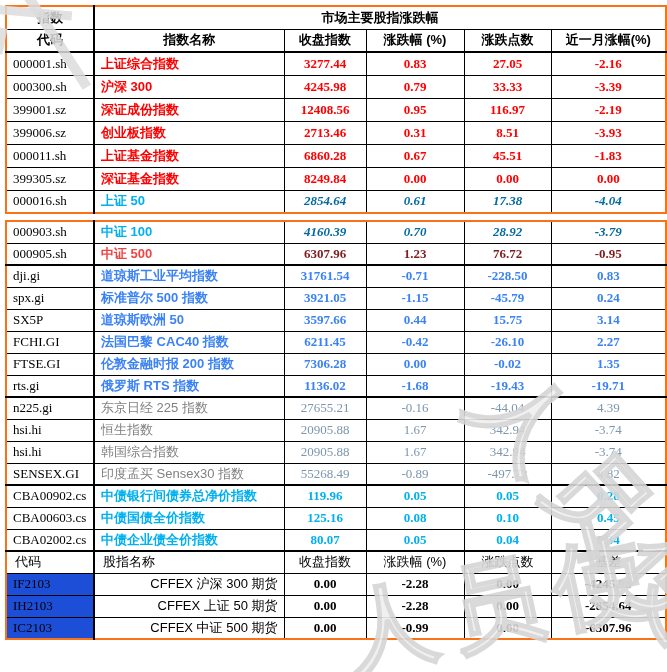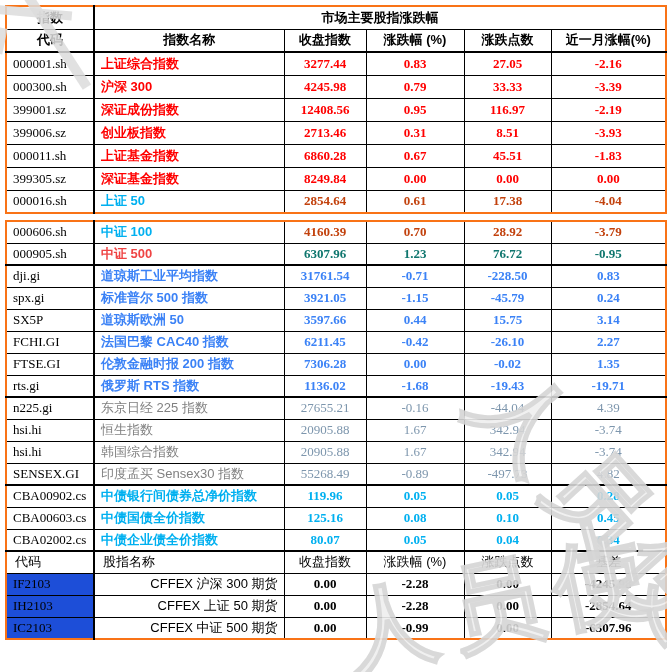--- a/index.html
+++ b/index.html
@@ -20,22 +20,22 @@
 
   .th { font-weight:bold; text-align:center; color:#000; }
   .t1 tr.h2 td { border-bottom-width:2px; }
   .t2 tr.sep td { border-top-width:2px; }
 
   .code { font-family:"Liberation Serif", serif; text-align:left; color:#000; padding-left:8px; }
   .name { font-weight:bold; text-align:left; padding-left:10px; }
   .num  { font-family:"Liberation Serif", serif; font-weight:bold; text-align:center; }
 
   tr.rr .name, tr.rr .num { color:#FF0000; }
-  tr.cr .name { color:#00B0F0; } tr.cr .num { color:#c2410c; }
-  tr.cb .name { color:#ef4444; } tr.cb .num { color:#0f766e; }
+  tr.cr .name { color:#00B0F0; } tr.cr .num { color:#0369a1;font-style:italic; }
+  tr.cb .name { color:#ef4444; } tr.cb .num { color:#7f1d1d; }
   tr.bb .name, tr.bb .num { color:#3b82f6; }
   tr.gg .name { color:#808080; font-weight:normal; }
   tr.gg .num  { color:#7D96AD; font-weight:normal; }
   tr.cc .name, tr.cc .num { color:#00B0F0; }
 
   tr.subhead td { font-weight:normal; color:#000; font-family:"Liberation Sans", sans-serif; }
   tr.subhead .lh { text-align:left; padding-left:8px; }
   tr.subhead .ch { text-align:center; }
 
   tr.fut .code { background:#1d4ed8; }
@@ -156,21 +156,21 @@
       <colgroup>
           <col style="width:88px">
           <col style="width:190px">
           <col style="width:82px">
           <col style="width:98px">
           <col style="width:87px">
           <col style="width:115px">
         </colgroup>
       <tbody>
           <tr class="cr">
-        <td class="code">000606.sh</td>
+        <td class="code">000903.sh</td>
         <td class="name">中证 100</td>
         <td class="num">4160.39</td>
         <td class="num">0.70</td>
         <td class="num">28.92</td>
         <td class="num">-3.79</td>
       </tr>
       <tr class="cb">
         <td class="code">000905.sh</td>
         <td class="name">中证 500</td>
         <td class="num">6307.96</td>

